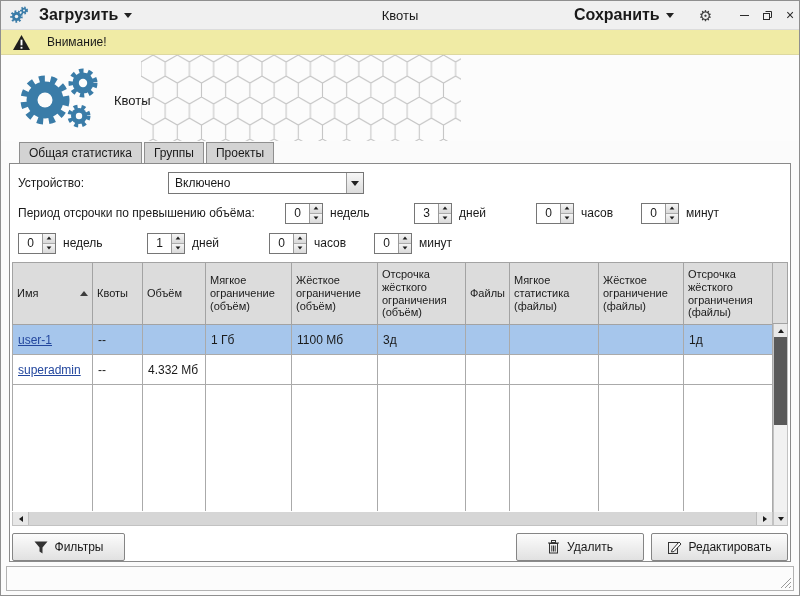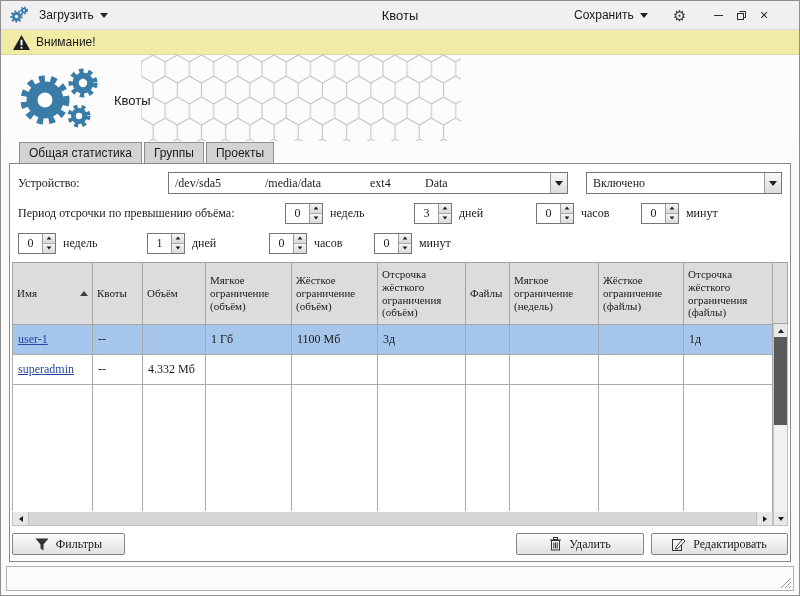--- a/index.html
+++ b/index.html
@@ -8,55 +8,55 @@
 
   .window { width:800px; height:596px; border:1px solid #8f8f8f; background:#fbfbfb;
             display:flex; flex-direction:column; overflow:hidden; position:relative; }
 
   
   .titlebar { height:29px; flex:0 0 auto; background:#f0f0f0; border-bottom:1px solid #dcdcdc;
               display:flex; align-items:center; padding:0 8px; }
   .tb-left { width:220px; display:flex; align-items:center; gap:7px; }
   .tb-right { width:220px; display:flex; align-items:center; justify-content:flex-start; gap:22px; }
   .tb-title { flex:1; text-align:center; font-size:13px; }
-  .menu-btn { display:flex; align-items:center; gap:6px; font-size:12px; padding:2px 3px; cursor:default; }
+  .menu-btn { display:flex; align-items:center; gap:6px; font-size:16px; padding:2px 3px; cursor:default;font-weight:bold; }
   .gear-glyph { font-size:15px; color:#3c3c3c; line-height:1; cursor:default; }
   .win-controls { display:flex; align-items:center; gap:9px; margin-left:3px; }
   .wc { width:14px; height:14px; display:flex; align-items:center; justify-content:center; color:#2b2b2b; }
   .min-bar { width:9px; height:1px; background:#2b2b2b; display:block; }
   .wc.close { font-size:14px; line-height:1; }
 
   
   .caret-down { width:0; height:0; border-left:4px solid transparent; border-right:4px solid transparent;
                 border-top:5px solid #222; display:block; }
   .tri-up   { width:0;height:0;border-left:3px solid transparent;border-right:3px solid transparent;border-bottom:4px solid #1c1c1c;display:block; }
   .tri-down { width:0;height:0;border-left:3px solid transparent;border-right:3px solid transparent;border-top:4px solid #1c1c1c;display:block; }
   .tri-left { width:0;height:0;border-top:3px solid transparent;border-bottom:3px solid transparent;border-right:4px solid #1c1c1c;display:block; }
   .tri-right{ width:0;height:0;border-top:3px solid transparent;border-bottom:3px solid transparent;border-left:4px solid #1c1c1c;display:block; }
   .sort-up  { width:0;height:0;border-left:4px solid transparent;border-right:4px solid transparent;border-bottom:5px solid #3d3d3d;display:block; }
 
   
   .warning { height:25px; flex:0 0 auto; background:#f0eba5; border-bottom:1px solid #ddd8a0;
-             display:flex; align-items:center; gap:5px; padding:0 11px; font-size:12px; }
+             display:flex; align-items:center; gap:16px; padding:0 11px; font-size:12px; }
 
   
   .header { height:86px; flex:0 0 auto; background:#fcfcfc; position:relative; }
   .logo-svg { position:absolute; left:14px; top:9px; }
   .logo-label { position:absolute; left:113px; top:38px; font-size:13px; }
   .hexpattern { position:absolute; left:140px; top:0; }
 
   
   .tabs { height:22px; flex:0 0 auto; display:flex; align-items:flex-end; padding-left:18px; position:relative; z-index:2; }
   .tab { font-size:12px; padding:3px 9px 3px; margin-right:2px; margin-top:2px;
          background:#d3d3d3; border:1px solid #8f8f8f; border-bottom:none; white-space:nowrap; cursor:default; }
   .tab.active { background:#ffffff; margin-top:0; margin-bottom:-1px; padding-bottom:5px; }
 
   
   .panel { flex:1 1 auto; min-height:0; margin:0 8px; border:1px solid #8a8a8a; background:#ffffff;
-           display:flex; flex-direction:column; overflow:hidden;font-family:Liberation Serif, serif; }
+           display:flex; flex-direction:column; overflow:hidden; }
 
   .device-row, .grace-row { display:flex; align-items:center; margin:8px 8px 0; height:22px; font-size:12px; flex:0 0 auto; }
   .device-label { width:150px; }
   .combo { border:1px solid #767676; background:#fff; height:22px; display:flex; align-items:stretch; }
   .combo.device { flex:1; margin-right:18px; }
   .combo.status { width:196px; }
   .combo-text { flex:1; display:flex; align-items:center; padding-left:6px; white-space:nowrap; overflow:hidden; }
   .seg0 { width:90px; } .seg1 { width:105px; } .seg2 { width:55px; }
   .combo-btn { width:17px; border-left:1px solid #9a9a9a; background:linear-gradient(#f7f7f7,#dcdcdc);
                display:flex; align-items:center; justify-content:center; }
@@ -93,21 +93,21 @@
   .vs-thumb { height:88px; background:#5a5a5a; flex:0 0 auto; }
   .vs-track { flex:1; }
 
   .hscroll { grid-column:1; grid-row:2; background:#f1f1f1; border:1px solid #c2c2c2; border-top:none;
              display:flex; align-items:stretch; }
   .hs-btn { width:15px; display:flex; align-items:center; justify-content:center; background:#e8e8e8; flex:0 0 auto; }
   .hs-thumb { flex:1; background:#d6d6d6; border-left:1px solid #bdbdbd; border-right:1px solid #bdbdbd; }
 
   
   .buttons-row { display:flex; align-items:center; margin:7px 2px 7px; gap:7px; flex:0 0 auto; }
-  .btn { height:22px; border:1px solid #858585; border-radius:2px; background:linear-gradient(#fcfcfc,#e1e1e1);
+  .btn { height:28px; border:1px solid #858585; border-radius:2px; background:linear-gradient(#fcfcfc,#e1e1e1);
          display:flex; align-items:center; justify-content:center; gap:7px; font-size:12px; cursor:default;text-align:right; }
   .btn-filters { width:113px; }
   .btn-delete { width:128px; margin-left:auto; }
   .btn-edit { width:137px; }
   .btn-add { width:135px; }
 
   
   .statusbar { height:25px; flex:0 0 auto; margin:4px 5px 4px; border:1px solid #b2b2b2; background:#fcfcfc; position:relative; }
   .grip { position:absolute; right:1px; bottom:1px; }
 </style>
@@ -190,31 +190,20 @@
   <div class="tabs">
     <div class="tab">Общая статистика</div>
     <div class="tab">Группы</div>
     <div class="tab">Проекты</div>
   </div>
 
   <div class="panel">
 
     <div class="device-row">
       <span class="device-label">Устройство:</span>
-      <div class="combo device">
-        <span class="combo-text">
-          <span class="seg0">/dev/sda5</span>
-          <span class="seg1">/media/data</span>
-          <span class="seg2">ext4</span>
-          <span>Data</span>
-        </span>
-        <span class="combo-btn">
-            <span class="caret-down"></span>
-          </span>
-      </div>
       <div class="combo status">
         <span class="combo-text">
             <span>Включено</span>
           </span>
         <span class="combo-btn">
             <span class="caret-down"></span>
           </span>
       </div>
     </div>
 
@@ -359,21 +348,21 @@
                   <span>Имя</span>
                   <i class="sort-up"></i>
                 </span>
               </th>
               <th><span>Квоты</span></th>
               <th><span>Объём</span></th>
               <th><span>Мягкое ограничение (объём)</span></th>
               <th><span>Жёсткое ограничение (объём)</span></th>
               <th><span>Отсрочка жёсткого ограничения (объём)</span></th>
               <th><span>Файлы</span></th>
-              <th><span>Мягкое ограничение (недель)</span></th>
+              <th><span>Мягкое статистика (файлы)</span></th>
               <th><span>Жёсткое ограничение (файлы)</span></th>
               <th><span>Отсрочка жёсткого ограничения (файлы)</span></th>
             </tr>
           </thead>
           <tbody>
             <tr class="selected">
               <td><a>user-1</a></td>
               <td>--</td>
               <td></td>
               <td>1 Гб</td>

